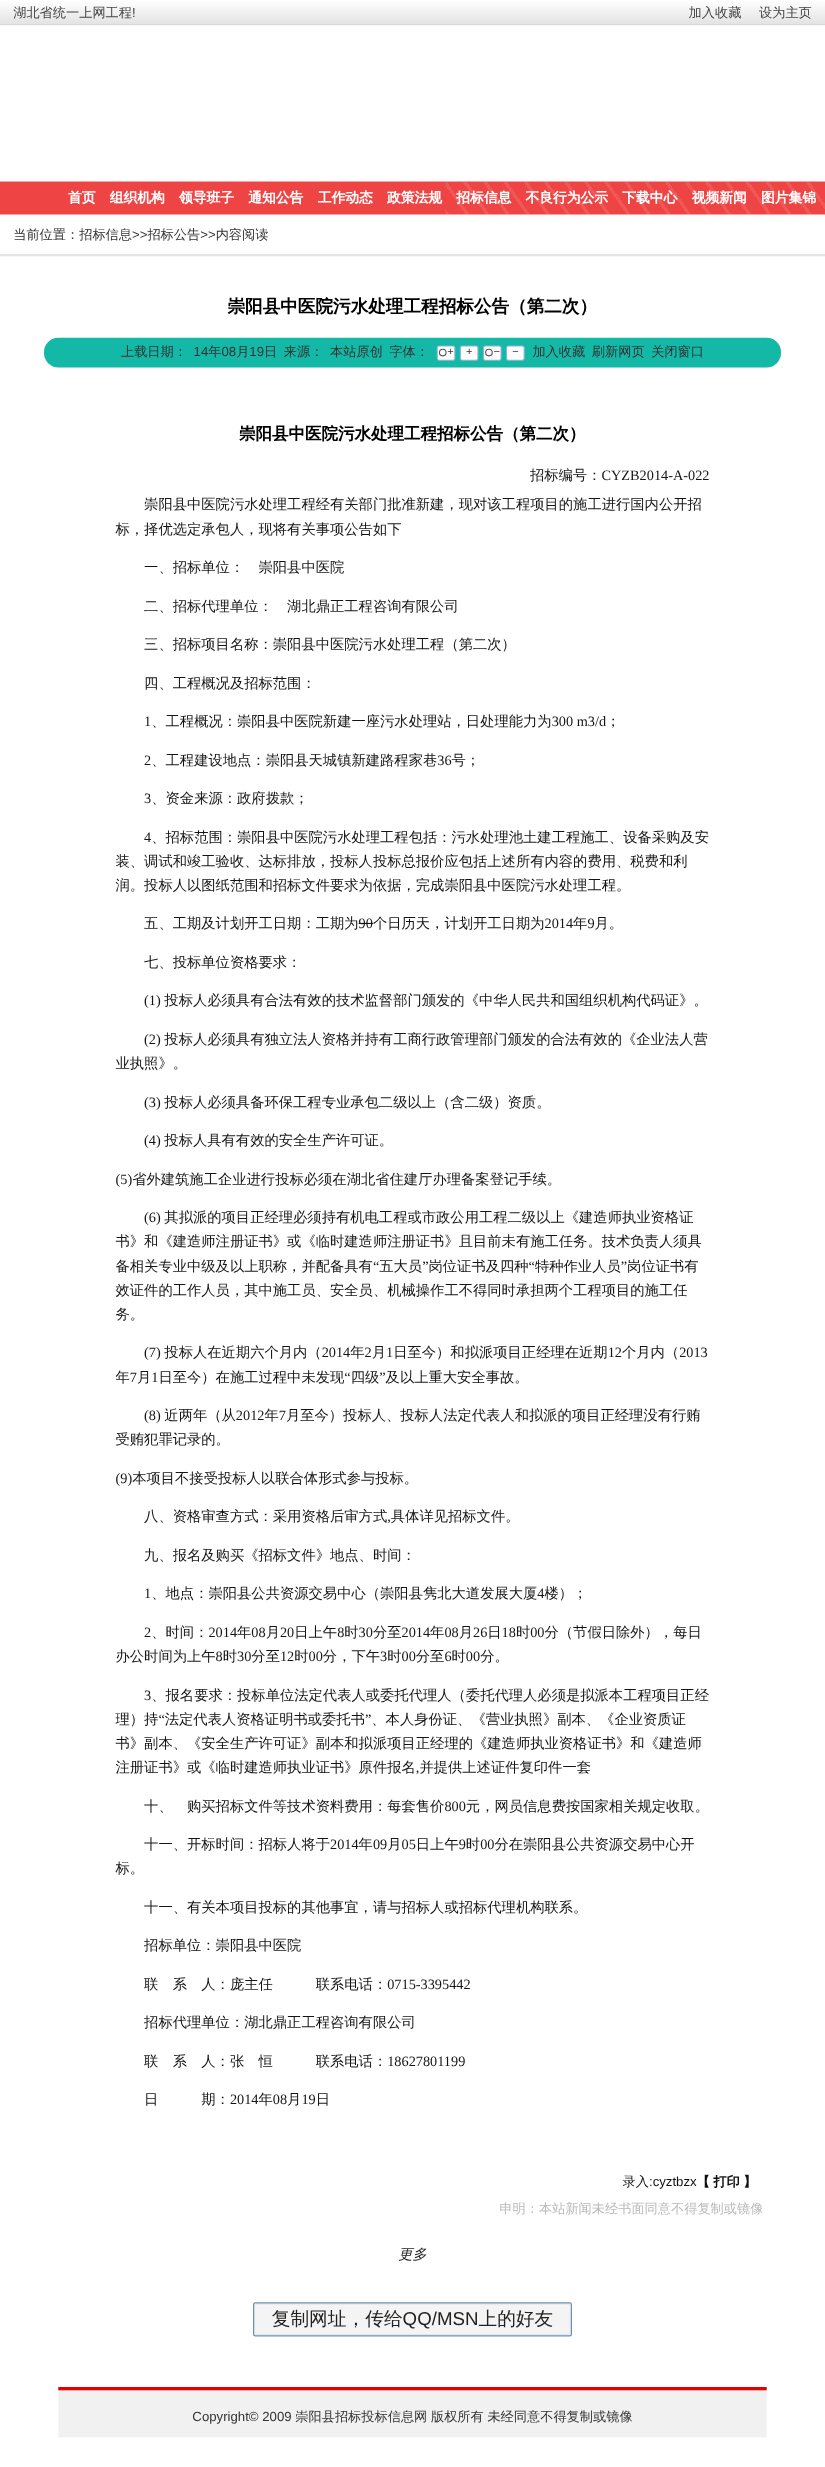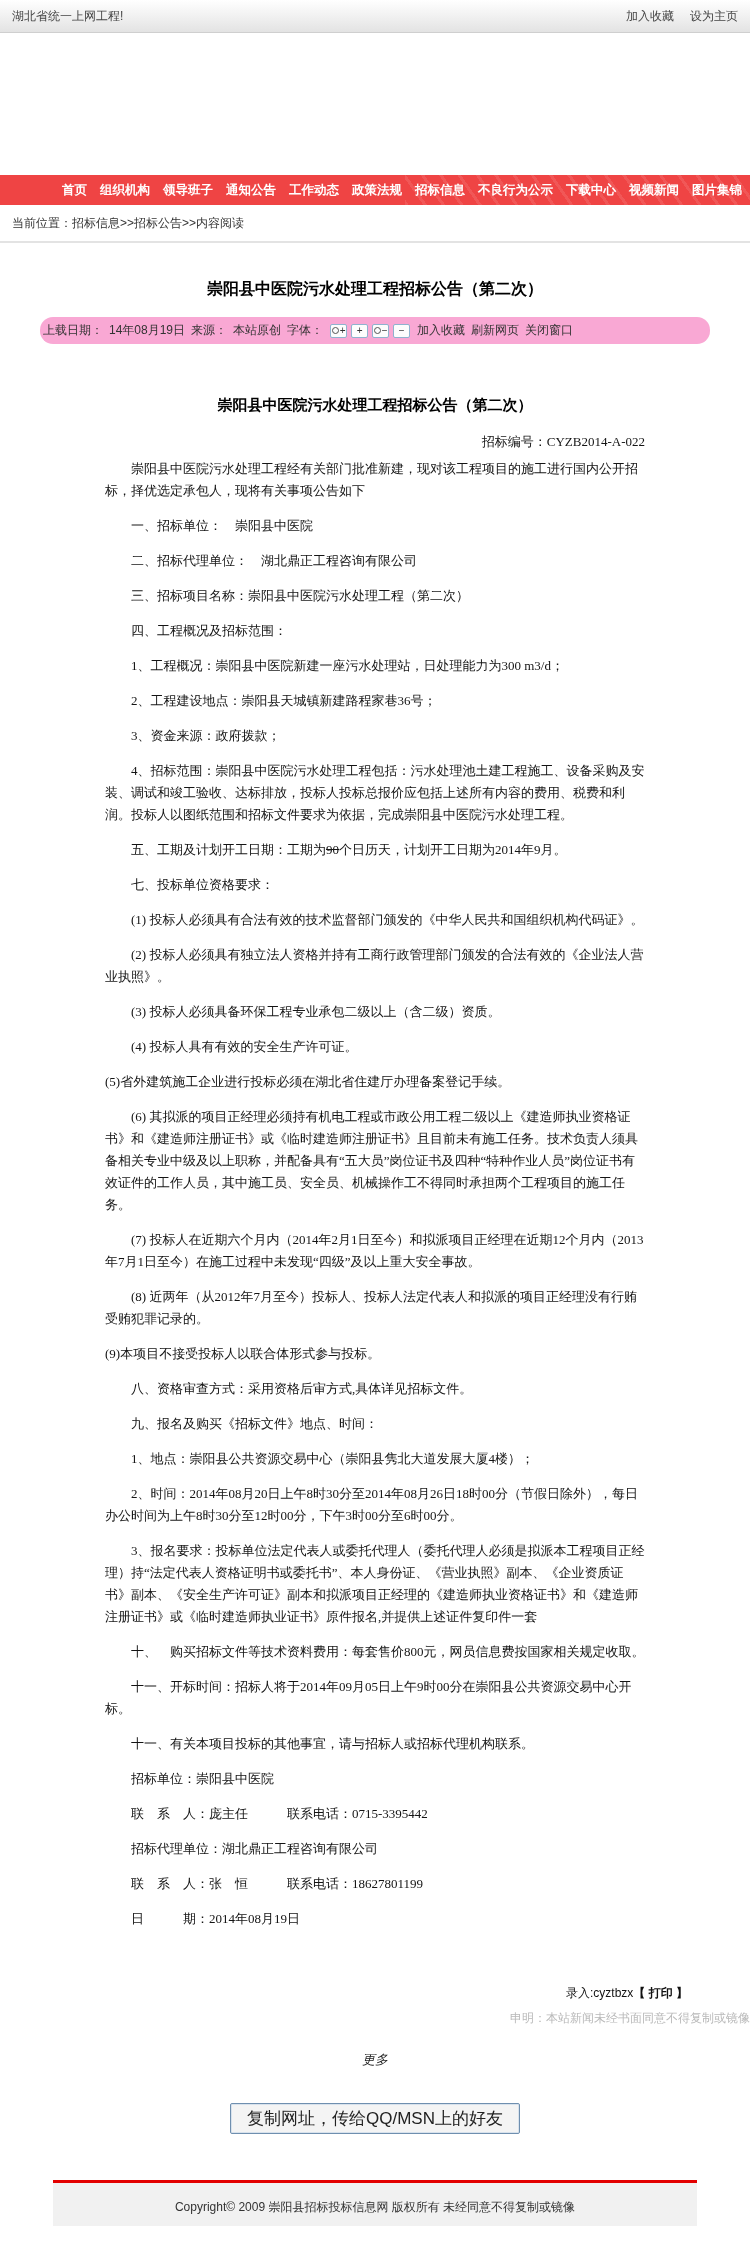--- a/index.html
+++ b/index.html
@@ -1,40 +1,40 @@
 <!DOCTYPE html>
 <html><head>
 <meta charset="utf-8">
 <style>
   * { box-sizing: border-box; }
   html,body { margin:0; padding:0; background:#fff; }
   body { width:750px; font-family:"Liberation Sans","DejaVu Sans",sans-serif; color:#222; }
 
   
   .topbar { height:23px; background:linear-gradient(#ffffff,#e3e3e3); border-bottom:1px solid #cfcfcf;
-            display:flex; justify-content:space-between; align-items:center; padding:16px 12px; font-size:12px; color:#444; }
+            display:flex; justify-content:space-between; align-items:center; padding:6px 12px; font-size:12px; color:#444; }
   .topbar a { color:#444; text-decoration:none; margin-left:16px; cursor:pointer; }
 
   
   .banner { height:142px; background:#fff; }
 
   
   .nav { height:30px; background:#ef4444; display:flex; align-items:center; padding-left:62px; position:relative; overflow:hidden; }
   .nav::after { content:""; position:absolute; right:0; top:0; bottom:0; width:46%;
                 background:repeating-linear-gradient(55deg, rgba(255,255,255,0.10) 0 3px, transparent 3px 15px); }
   .nav a { color:#fff; font-weight:bold; font-size:12.5px; text-decoration:none; margin-right:13px; white-space:nowrap; position:relative; z-index:1; }
 
   
   .crumbs { padding:10px 12px 9px; font-size:12px; color:#333; border-bottom:2px solid #e3e3e3; background:#fff; }
 
   
   .page-title { text-align:center; font-size:16px; font-weight:bold; color:#000; margin:36px 0 0;
                 font-family:"Liberation Serif","DejaVu Serif",serif; }
-  .meta-bar { background:#f9a8d4; width:670px; height:27px; margin:17px auto 0;
-              display:flex; align-items:center; font-size:12px; color:#333;border-radius:13px; }
+  .meta-bar { background:#14b8a6; width:670px; height:27px; margin:17px auto 0;
+              display:flex; align-items:center; justify-content:center; font-size:12px; color:#333;border-radius:13px; }
   .meta-bar .seg { margin:0 3px; white-space:nowrap; }
   .meta-bar a { color:#333; text-decoration:none; margin:0 3px; }
   .font-tools { display:inline-flex; align-items:center; margin:0 2px; }
   .font-tool { display:inline-flex; align-items:center; justify-content:center; width:17px; height:14px;
                border:1px solid #8fb3cf; background:#fdfdfd; border-radius:2px; margin:0 2px;
                font-size:10px; line-height:10px; color:#333; cursor:pointer; }
   .font-tool.mag::before { content:""; display:inline-block; width:5px; height:5px; border:1px solid #555;
                border-radius:50%; margin-right:1px; }
 
   
@@ -42,21 +42,21 @@
              font-family:"Liberation Serif","DejaVu Serif",serif; }
   .article-title { text-align:center; font-weight:bold; font-size:15px; margin:0 0 15px; color:#000; }
   .bid-number { text-align:right; margin:0 0 5px; }
   .article p.para { margin:0 0 13px; text-indent:2em; }
   .article p.para.noindent { text-indent:0; }
   .strike { text-decoration:line-through;margin-top:20px; }
 
   
   .entry-row { text-align:right; padding-right:62px; font-size:12px; color:#111; margin-top:55px; }
   .entry-row a { color:#111; text-decoration:none; font-weight:bold; }
-  .notice { text-align:right; font-size:12px; color:#b9b9b9; margin-top:8px; }
+  .notice { text-align:right; padding-right:56px; font-size:12px; color:#b9b9b9; margin-top:8px; }
   .more-row { text-align:center; margin-top:24px; font-size:13px; }
   .more-row a { color:#222; text-decoration:none;font-style:italic; }
   .share-row { text-align:center; margin-top:34px; }
   .share-btn { font-size:17px; color:#222; background:#f4f4f4; border:1px solid #6f8faf;
                box-shadow:0 0 0 1px #d8e2ec inset; padding:3px 16px; border-radius:2px; cursor:pointer;
                font-family:"Liberation Sans",sans-serif; }
 
   
   .footer { width:644px; margin:46px auto 0; background:#f1f1f1; border-top:3px solid #e30000;
             text-align:center; font-size:12px; color:#333; padding:12px 0 6px; }

